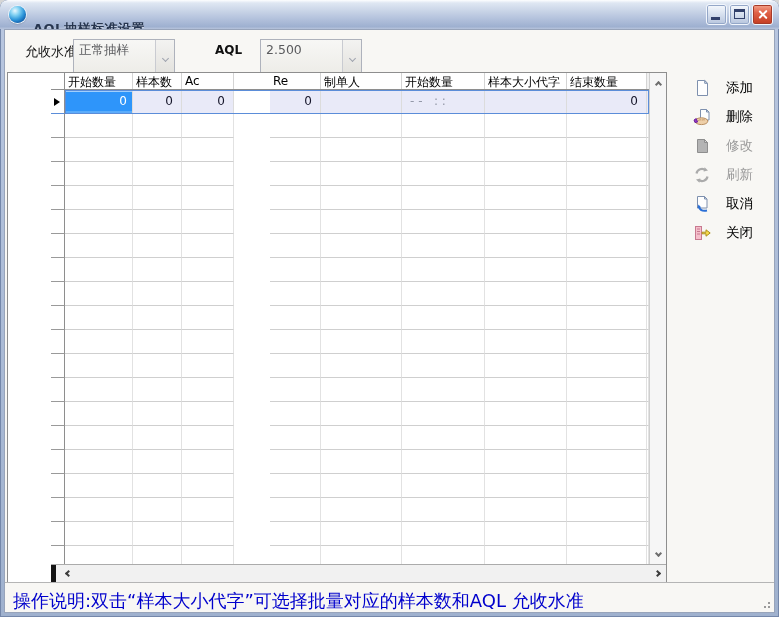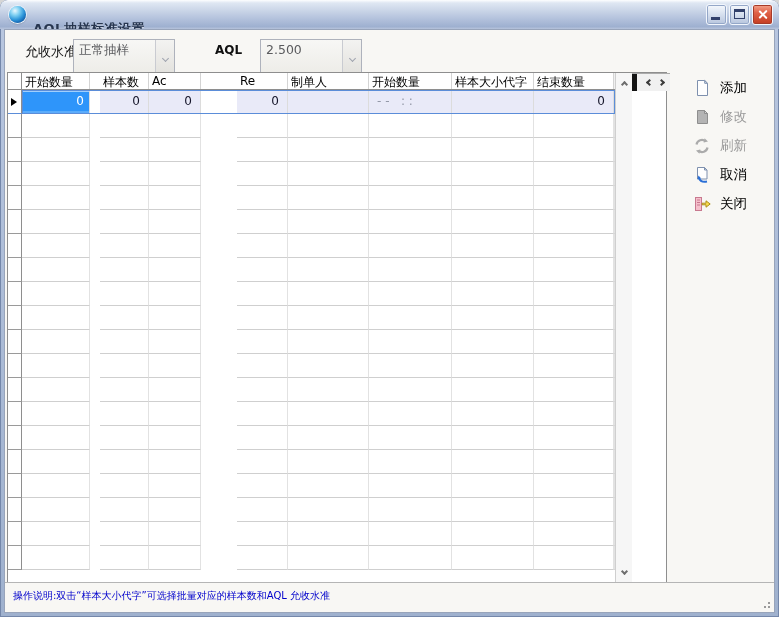--- a/index.html
+++ b/index.html
@@ -31,31 +31,31 @@
   .lbl-method { left:20px; top:13px; }
   .lbl-aql { left:210px; top:13px; font-weight:bold; font-size:12px; }
   .combo { position:absolute; top:9px; width:102px; height:40px; border:1px solid #AEB2BC; background:linear-gradient(180deg,#F7F7F5,#ECEBE6); display:flex; }
   .combo-method { left:68px; } .combo-aql { left:255px; }
   .combo-text { flex:1; font-size:12.5px; color:#5A5B5E; line-height:19px; padding-left:5px; overflow:hidden; white-space:nowrap; }
   .combo-arrow { width:19px; border-left:1px solid #C9CBD1; background:linear-gradient(180deg,#F3F3F1,#E1E0DB); display:flex; align-items:center; justify-content:center; }
   .chev { display:block; width:5px; height:5px; border-left:2px solid #6E6E6E; border-bottom:2px solid #6E6E6E; }
   .chev-sm { width:5px; height:5px; border-left:1.5px solid #9FA3AE; border-bottom:1.5px solid #9FA3AE; transform:rotate(-45deg); margin-top:-2px; }
 
   
-  .grid { position:absolute; left:2px; top:42px; width:660px; height:511px; border:1px solid #8E8E8E; background:#FFF; display:flex; flex-direction:row; }
+  .grid { position:absolute; left:2px; top:42px; width:660px; height:511px; border:1px solid #8E8E8E; background:#FFF; display:flex; flex-direction:column;padding-left:43px; }
   .grid-main { flex:1; display:flex; min-height:0; }
   .grid-cols { flex:1; min-width:0; display:flex; flex-direction:column; }
   .grid-header { flex:none; display:flex; height:17px; background:#FFF; border-bottom:1px solid #8E8E8E; }
   .hc { flex:none; font-size:12px; color:#000; padding:1px 0 0 3px; border-right:1px solid #D4D4D4; overflow:hidden; white-space:nowrap; }
   .hc.c0 { border-right:1px solid #8E8E8E; }
   .hfiller { flex:1; background:#F0F0F0; }
   .grid-body { flex:1; overflow:hidden; background:#FFF; }
   .row { display:flex; height:24px; position:relative; }
   .cell { flex:none; font-size:12px; line-height:22px; border-right:1px solid #DCDCDC; border-bottom:1px solid #C9C9C9; overflow:hidden; white-space:pre; color:#15152A; }
-  .c0 { width:14px; } .c1 { width:68px; } .c2 { width:49px;margin-left:10px; } .c3 { width:52px; } .c4 { width:51px;margin-left:36px; }
+  .c0 { width:14px; } .c1 { width:68px; } .c2 { width:49px; } .c3 { width:52px; } .c4 { width:51px;margin-left:36px; }
   .c5 { width:81px; } .c6 { width:83px; } .c7 { width:82px; } .c8 { width:80px; } .c9 { flex:1; }
   .cell.c0 { border-right:1px solid #8E8E8E; background:#FFF; }
   .num { text-align:right; padding-right:8px; }
   .cell.c6 { color:#9499A8; padding-left:8px; }
   .row.selected .cell { background:#E9EAF8; border-bottom-color:#5B8DD9; }
   .row.selected .cell.c0 { background:#FFF; }
   .row.selected::after { content:""; position:absolute; left:14px; right:0; top:0; bottom:0; border:1px solid #5B8DD9; pointer-events:none; }
   .cell.active { background:#2E95FA !important; color:#FFF; padding-right:5px;
     box-shadow:inset 0 2px 0 rgba(255,255,255,.55), inset 0 -2px 0 rgba(255,255,255,.22); }
   .row.empty .cell { border-bottom:1px solid #CFCFCF; border-right:1px solid #E2E2E2; }
@@ -65,28 +65,28 @@
   .vscroll { flex:none; width:17px; border-left:1px solid #CFCFCF; background:#F6F6F6; display:flex; flex-direction:column; justify-content:space-between; align-items:center; padding:3px 0; }
   .hscroll { flex:none; height:18px; border-top:1px solid #ABABAB; background:#F1F1F1; display:flex; align-items:center; }
   .sbtn { width:15px; height:14px; display:flex; align-items:center; justify-content:center; }
   .chev.up { transform:rotate(135deg); margin-top:3px; } .chev.down { transform:rotate(-45deg); margin-bottom:2px; }
   .chev.left { transform:rotate(45deg); margin-left:3px; border-color:#3C3C3C; } .chev.right { transform:rotate(-135deg); margin-right:3px; border-color:#3C3C3C; }
   .grip-black { flex:none; width:5px; height:100%; background:#141414; margin-right:3px; }
   .hspacer { flex:1; }
 
   
   .actions { position:absolute; left:688px; top:46px; width:86px; }
-  .action { display:flex; align-items:center; gap:9px; height:24px; margin-bottom:5px; cursor:default; }
+  .action { display:flex; align-items:center; gap:15px; height:24px; margin-bottom:5px; cursor:default; }
   .action svg { flex:none; }
   .action .alabel { font-size:13.5px; color:#000; white-space:nowrap; }
   .action.disabled .alabel { color:#9B9B9B; }
 
   
   .statusbar { position:absolute; left:0; right:0; bottom:0; height:30px; border-top:1px solid #B5B5B5; background:#F8F7F4; }
-  .status-text { position:absolute; left:8px; top:6px; font-size:10px; color:#0000CC; white-space:pre; }
+  .status-text { position:absolute; left:8px; top:6px; font-size:18px; color:#0000CC; white-space:pre; }
   .resize-grip { position:absolute; right:3px; bottom:3px; width:10px; height:10px;
     background:
       radial-gradient(circle at 8px 8px, #9A9A9A 1.2px, transparent 1.4px),
       radial-gradient(circle at 8px 4px, #9A9A9A 1.2px, transparent 1.4px),
       radial-gradient(circle at 4px 8px, #9A9A9A 1.2px, transparent 1.4px); }
 </style>
 </head>
 <body>
 
 <div class="window">
@@ -405,20 +405,30 @@
     </div>
 
     <div class="actions">
       <div class="action">
         <svg width="18" height="18" viewBox="0 0 18 18">
           <path d="M4.5 1.5h7.2l2.8 2.8v12.2h-10z" fill="#FEFEFE" stroke="#7E90AE"></path>
           <path d="M11.7 1.5v2.8h2.8z" fill="#DCE6F2" stroke="#7E90AE"></path>
         </svg>
         <span class="alabel">添加</span>
       </div>
+      <div class="action">
+        <svg width="18" height="18" viewBox="0 0 18 18">
+          <path d="M7.5 1.5h6l2.5 2.5v8h-8.5z" fill="#FEFEFE" stroke="#7E90AE"></path>
+          <path d="M13.5 1.5v2.5h2.5z" fill="#DCE6F2" stroke="#7E90AE"></path>
+          <ellipse cx="8.4" cy="13.2" rx="6.4" ry="3.4" fill="#EECFA8" stroke="#B98F62"></ellipse>
+          <path d="M3.2 10.6l-2.2 1.4 1 2.6 2.6-.6z" fill="#9139C8" stroke="#6F2399"></path>
+          <path d="M5.2 12.6q1.5-1 3-.8 M8.8 12.1q1.5-.6 3-.2" stroke="#C79B6B" fill="none"></path>
+        </svg>
+        <span class="alabel">删除</span>
+      </div>
       <div class="action disabled">
         <svg width="18" height="18" viewBox="0 0 18 18">
           <path d="M4.5 2.5h7l3 3v10h-10z" fill="#B4B4B4" stroke="#8E8E8E"></path>
           <path d="M11.5 2.5v3h3z" fill="#D2D2D2" stroke="#8E8E8E"></path>
         </svg>
         <span class="alabel">修改</span>
       </div>
       <div class="action disabled">
         <svg width="18" height="18" viewBox="0 0 18 18">
           <path d="M3.5 7.5a5.5 5.5 0 0 1 9-3.2" stroke="#ABABAB" stroke-width="2.2" fill="none"></path>

